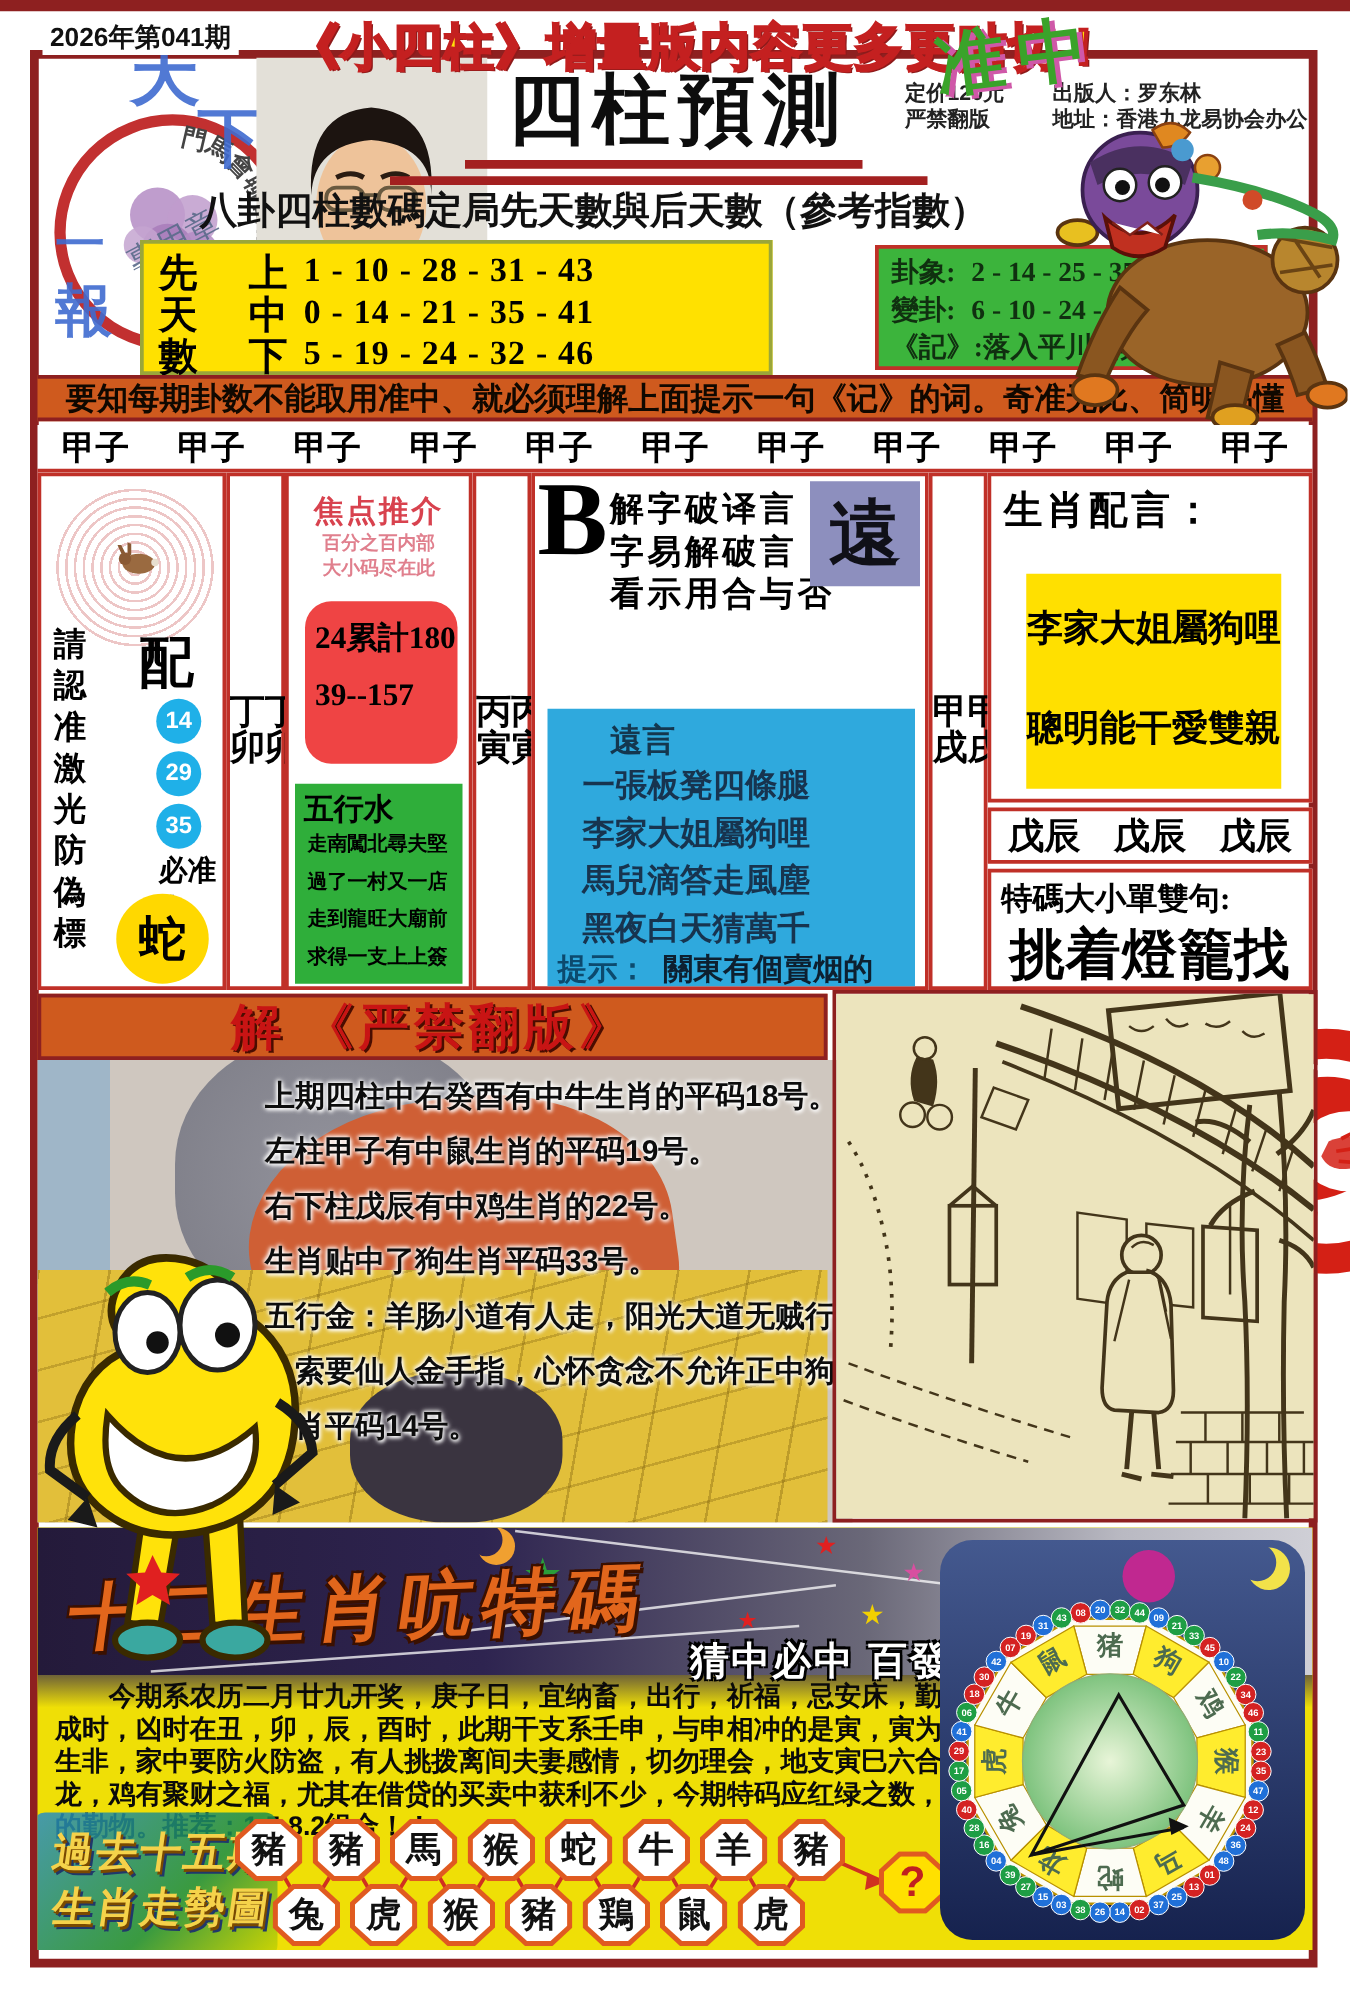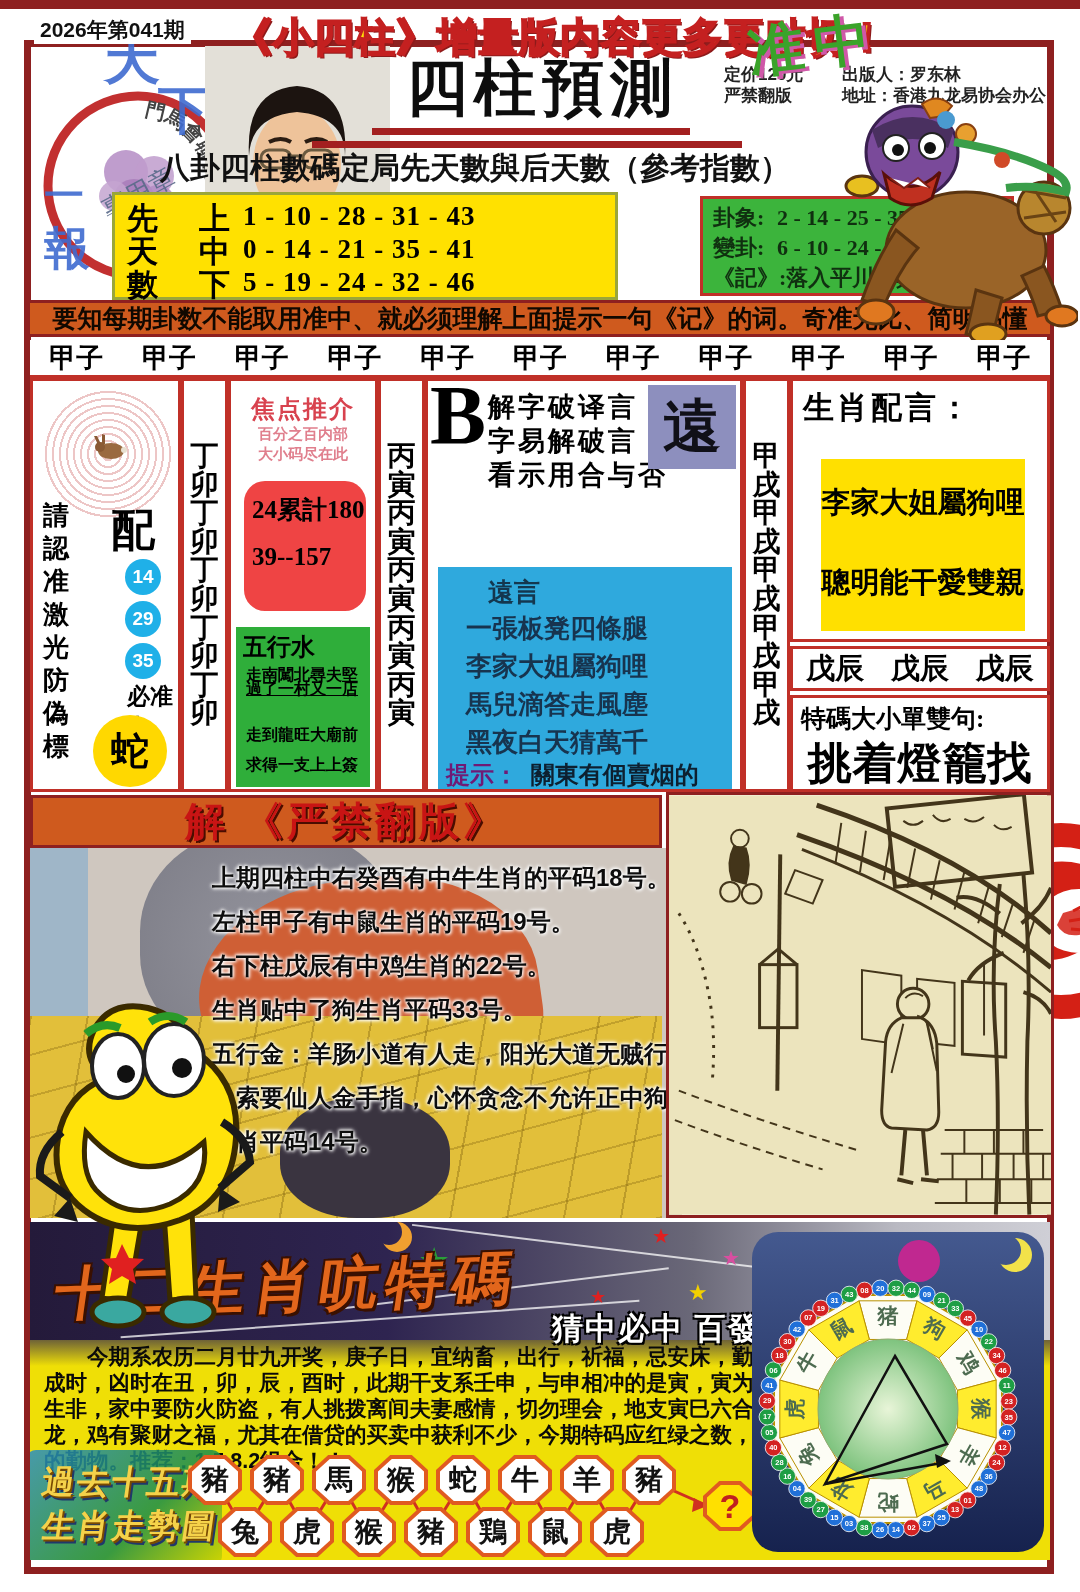--- a/index.html
+++ b/index.html
@@ -42,21 +42,21 @@
   .midbox{border:3px solid #c03028;background:#fff;box-sizing:border-box;z-index:5;}
   #left-box{left:30px;top:378px;width:151px;height:414px;}
   #pillar-left{left:181px;top:378px;width:47px;height:414px;}
   #focus-box{left:228px;top:378px;width:150px;height:414px;}
   #pillar-mid{left:378px;top:378px;width:47px;height:414px;}
   #center-box{left:425px;top:378px;width:318px;height:414px;}
   #pillar-right{left:743px;top:378px;width:47px;height:414px;}
   #right-boxA{left:790px;top:378px;width:260px;height:264px;}
   #right-boxB{left:790px;top:646px;width:260px;height:45px;}
   #right-boxC{left:790px;top:695px;width:260px;height:97px;}
-  .pillar-col{display:flex;flex-direction:column;justify-content:center;align-items:center;}
+  .pillar-col{display:flex;flex-direction:row;justify-content:flex-start;align-items:center;}
   .pillar-item{width:34px;text-align:center;font:700 28px "Liberation Serif",serif;line-height:1.02;word-break:break-all;}
   
   #spiral{left:10px;top:8px;width:130px;height:130px;border-radius:50%;
     background:repeating-radial-gradient(circle at 50% 50%, #ffffff 0 5px, #edc6c6 5px 7px);}
   #warn-text{left:8px;top:118px;width:30px;font:700 26px "Liberation Serif",serif;line-height:33px;word-break:break-all;text-align:center;}
   #match-label{left:78px;top:120px;font:900 44px "Liberation Serif",serif;}
   .ball{position:absolute;width:36px;height:36px;border-radius:50%;background:#1fb0e8;color:#fff;
     display:flex;align-items:center;justify-content:center;font:700 19px "Liberation Sans",sans-serif;}
   #sure-text{left:58px;top:300px;font:700 23px "Liberation Serif",serif;margin-left:36px;}
   #snake-circle{left:60px;top:334px;width:74px;height:72px;border-radius:50%;background:#ffd800;
@@ -71,21 +71,21 @@
   .fg-line{position:absolute;left:10px;font:700 16px "Liberation Serif",serif;white-space:nowrap;}
   
   #big-b{left:2px;top:-14px;font:900 84px "Liberation Serif",serif;}
   .cb-line{position:absolute;left:60px;font:900 27px "Liberation Serif",serif;letter-spacing:3px;}
   #char-box{left:220px;top:4px;width:88px;height:84px;background:#8d8fbe;display:flex;align-items:center;justify-content:center;
     font:900 58px "Liberation Serif",serif;color:#101018;}
   #blue-box{left:10px;top:186px;width:294px;height:222px;background:#2fa9dd;}
   #verse-title{position:absolute;left:22px;top:8px;font:900 26px "Liberation Sans",sans-serif;color:#14374f;margin-left:28px;}
   .verse-line{position:absolute;left:28px;font:900 26px "Liberation Sans",sans-serif;color:#17344f;white-space:nowrap;}
   #hint-row{position:absolute;left:8px;top:192px;font:900 24px "Liberation Sans",sans-serif;white-space:nowrap;}
-  #hint-label{color:#701a75;}
+  #hint-label{color:#0c4a6e;}
   #hint-text{color:#0d2030;margin-left:6px;}
   
   #rp-title{left:10px;top:6px;font:900 31px "Liberation Serif",serif;letter-spacing:3px;}
   #rp-yellow{left:28px;top:78px;width:204px;height:172px;background:#ffe000;}
   .rp-line{position:absolute;left:0;width:100%;text-align:center;font:900 29px "Liberation Serif",serif;}
   #wuchen-row{display:flex;align-items:center;justify-content:space-around;font:700 29px "Liberation Serif",serif;}
   #special-label{left:8px;top:4px;font:900 25px "Liberation Serif",serif;}
   #special-text{left:0;top:36px;width:100%;text-align:center;font:900 44px "Liberation Serif",serif;letter-spacing:1px;}
   
   #jie-header{left:30px;top:795px;width:632px;height:53px;background:#cf5a1e;border:3px solid #8e2020;box-sizing:border-box;
@@ -312,21 +312,21 @@
     <div class="abs focus-sub" style="top:44px;">百分之百内部</div>
     <div class="abs focus-sub" style="top:64px;">大小码尽在此</div>
     <div class="abs" id="focus-yellow">
       <div class="fy-line" style="top:12px;">24累計180</div>
       <div class="fy-line" style="top:62px;">39--157</div>
     </div>
     <div class="abs" id="focus-green">
       <div id="fg-title">五行水</div>
       <div id="fg-lines">
           <div class="fg-line" style="top: 38px;">走南闖北尋夫堅</div>
-          <div class="fg-line" style="top: 52px; text-decoration: underline;">過了一村又一店</div>
+          <div class="fg-line" style="top: 68px;">過了一村又一店</div>
           <div class="fg-line" style="top: 98px;">走到龍旺大廟前</div>
           <div class="fg-line" style="top: 128px;">求得一支上上簽</div>
         </div>
     </div>
   </div>
 
   <div class="abs midbox pillar-col" id="pillar-mid">
       <div class="pillar-item">丙寅</div>
       <div class="pillar-item">丙寅</div>
       <div class="pillar-item">丙寅</div>

